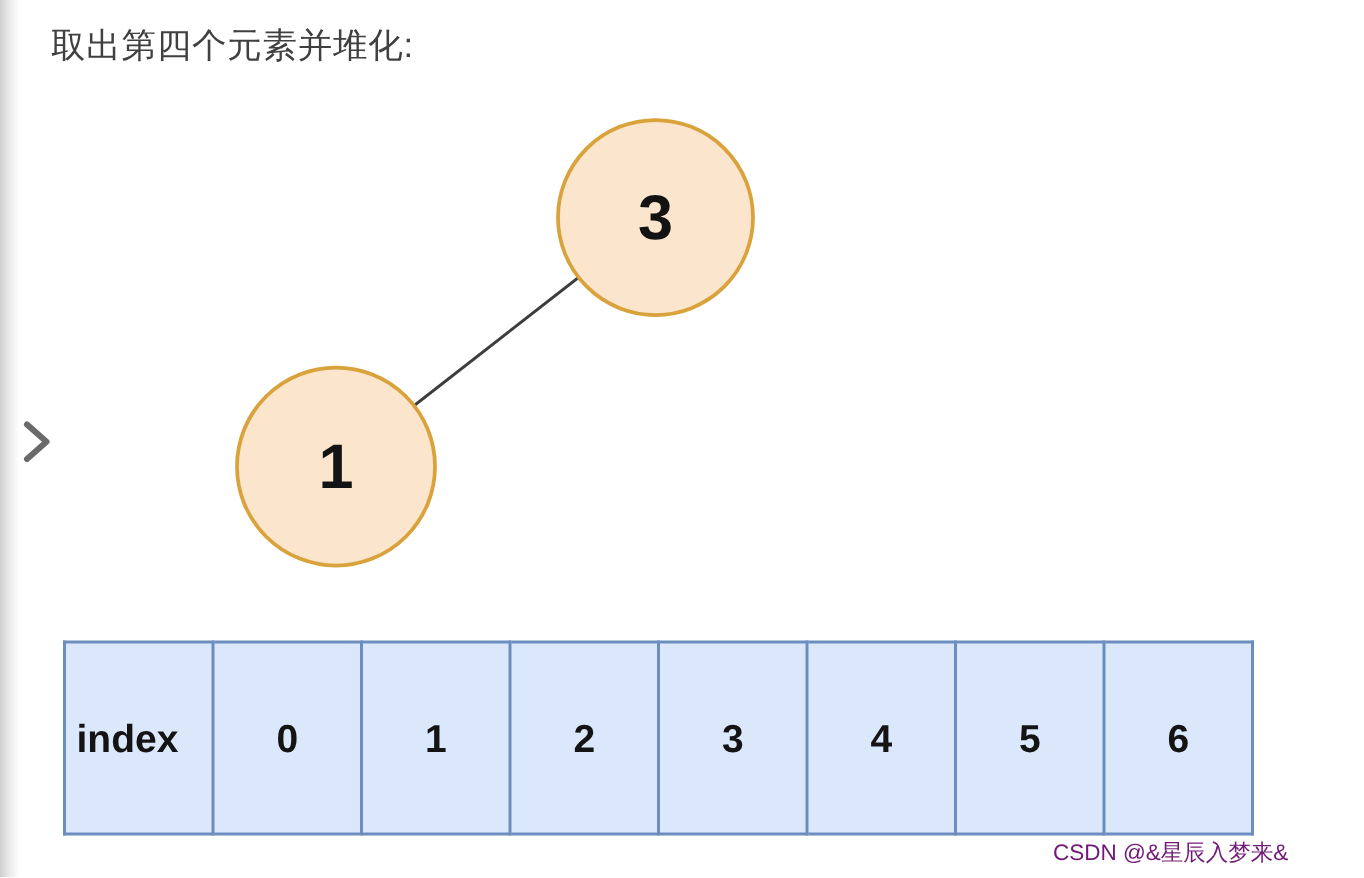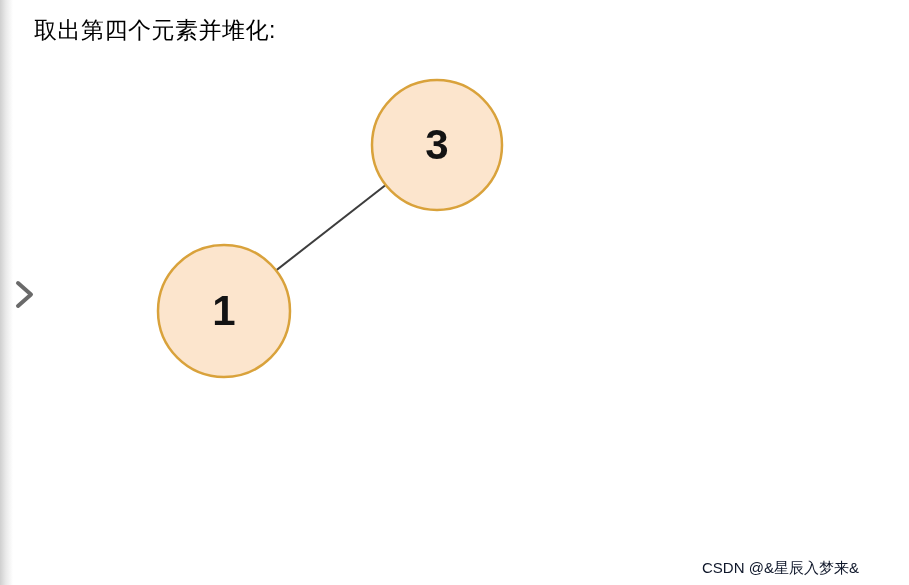--- a/index.html
+++ b/index.html
@@ -21,21 +21,21 @@
   
   .chevron-wrap {
     position: absolute; left: 14px; top: 279px; width: 24px; height: 32px;
     cursor: pointer;
   }
 
   
   .page-title {
     position: absolute; left: 34px; top: 13px;
     font-size: 23px; line-height: 34px;
-    color: #000000; font-weight: 500;
+    color: #404040; font-weight: 500;
     letter-spacing: 0.5px;
     white-space: nowrap;
   }
 
   
   .tree-svg { position: absolute; left: 0; top: 0; }
   .tree-node-label {
     font-family: "Liberation Sans", "DejaVu Sans", sans-serif;
     font-weight: bold; font-size: 42px;
   }
@@ -58,21 +58,21 @@
   }
   table.array-table td.row-hdr {
     text-align: left;
     padding-left: 7px;
   }
   table.array-table td[data-red="true"] { color: #FF3333; }
 
   
   .watermark {
     position: absolute; left: 702px; top: 559px;
-    font-size: 15px; color: #0f172a;
+    font-size: 15px; color: #701a75;
     white-space: nowrap;
   }
 </style>
 </head>
 <body>
 
 <div class="stage">
 
   <div class="edge-strip"></div>
 
@@ -89,18 +89,28 @@
   <svg class="tree-svg" width="909" height="585" viewBox="0 0 909 585">
     <line x1="224" y1="311" x2="437" y2="145" stroke="#3d3d3d" stroke-width="2"></line>
     <circle cx="437" cy="145" r="65" fill="#FCE5CD" stroke="#D9A23B" stroke-width="2.5"></circle>
     <circle cx="224" cy="311" r="66" fill="#FCE5CD" stroke="#D9A23B" stroke-width="2.5"></circle>
     <text x="437" y="159" text-anchor="middle" class="tree-node-label" fill="#131313">3</text>
     <text x="224" y="325" text-anchor="middle" class="tree-node-label" fill="#131313">1</text>
   </svg>
 
   <table class="array-table">
     <tbody>
+        <tr>
+      <td class="row-hdr">index</td>
+      <td>0</td>
+      <td>1</td>
+      <td>2</td>
+      <td>3</td>
+      <td>4</td>
+      <td>5</td>
+      <td>6</td>
+    </tr>
   </tbody>
     </table>
 
   <div class="watermark">CSDN @&amp;星辰入梦来&amp;</div>
 
 </div>
 
 </body></html>

